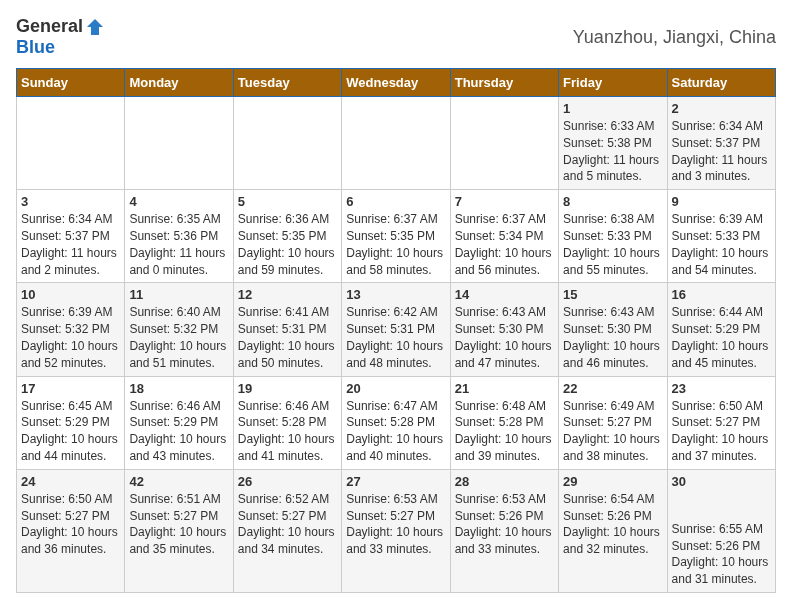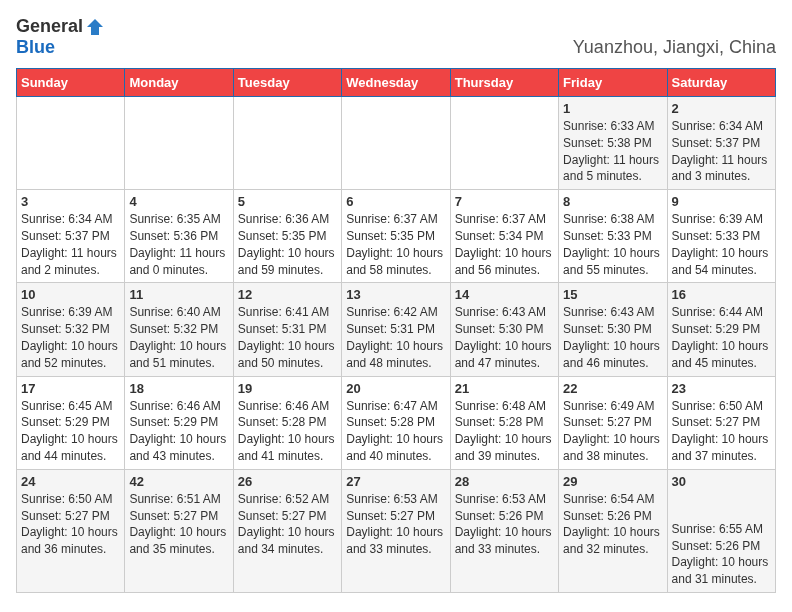--- a/index.html
+++ b/index.html
@@ -6,21 +6,21 @@
     body {
       font-family: Arial, sans-serif;
       background: #fff;
       width: 792px;
       min-height: 612px;
       padding: 16px;
     }
     .header {
       display: flex;
       justify-content: space-between;
-      align-items: flex-end;
+      align-items: center;
       margin-bottom: 10px;
     }
     .logo {
       display: flex;
       flex-direction: column;
       align-items: flex-start;
     }
     .logo-text {
       display: flex;
       align-items: center;
@@ -51,21 +51,21 @@
     .location {
       font-size: 18px;
       color: #555;
     }
     .calendar {
       width: 100%;
       border-collapse: collapse;
       border: 1px solid #ccc;
     }
     .calendar th {
-      background-color: #ef4444;
+      background-color: #a16207;
       color: #fff;
       font-size: 13px;
       padding: 6px 4px;
       text-align: left;
       border: 1px solid #2268ad;
     }
     .calendar td {
       vertical-align: top;
       border: 1px solid #ccc;
       padding: 4px;

